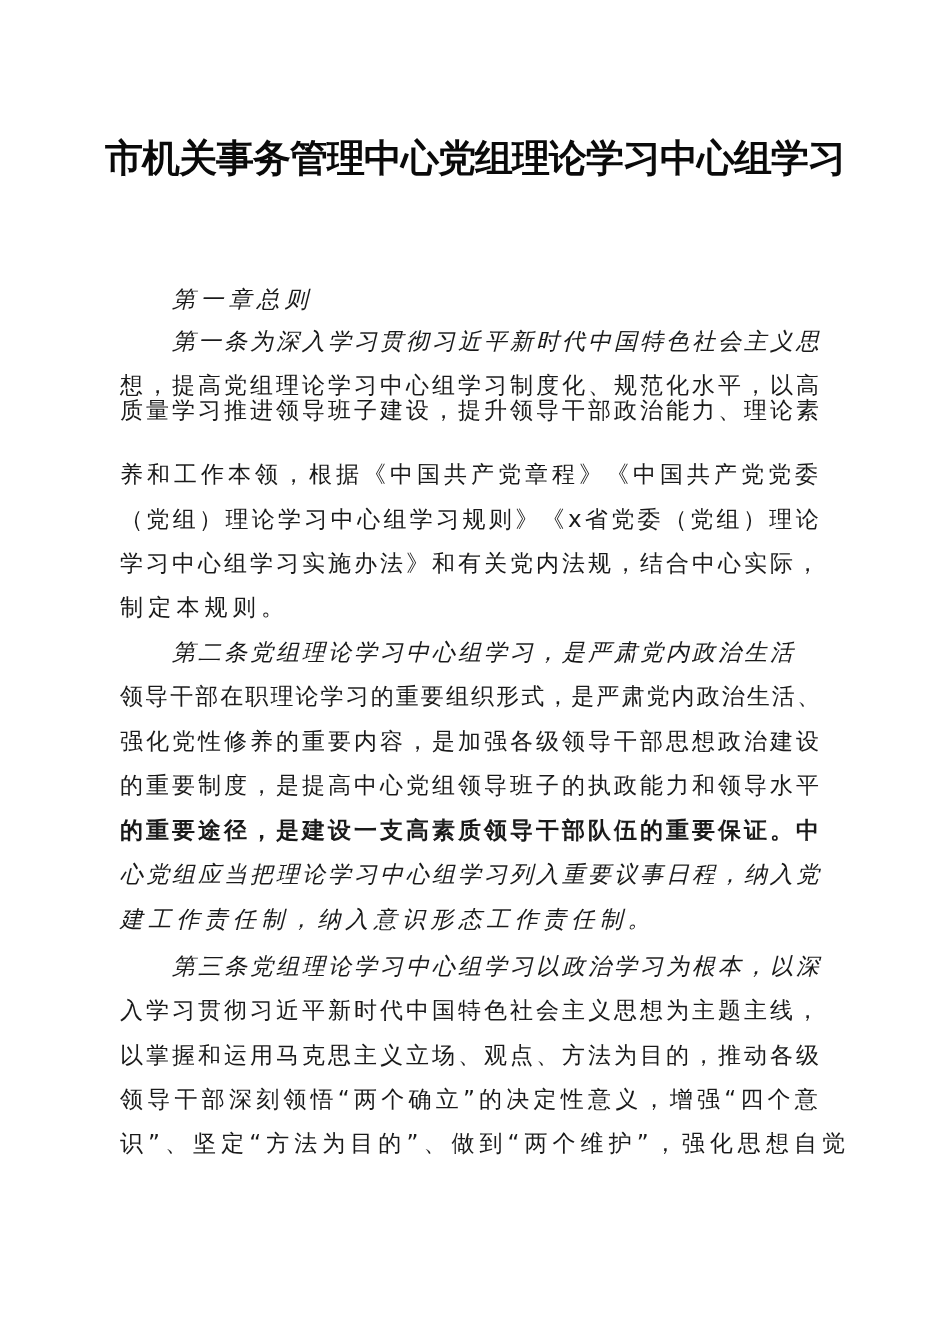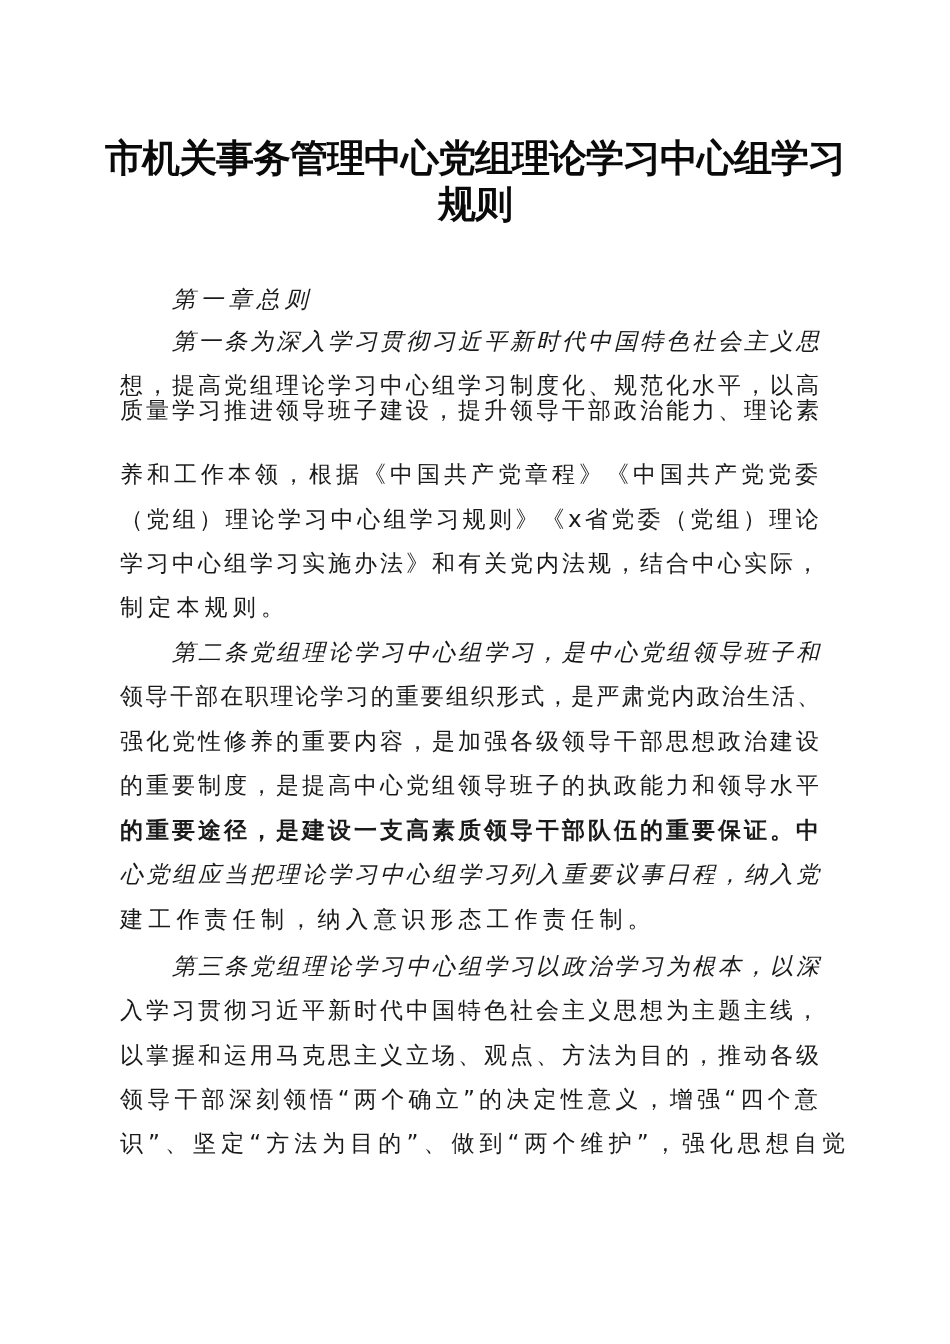--- a/index.html
+++ b/index.html
@@ -47,37 +47,36 @@
       white-space: nowrap;
       color: #1a1a1a;
     }
     .line.indent { left: 172px; font-style: italic; }
   </style>
 </head>
 <body>
 
 <div class="page">
   <div class="title l1">市机关事务管理中心党组理论学习中心组学习</div>
-  <div class="title l2">规则</div>
 
   <div id="body-lines">
       <div class="line indent" style="top: 284px;">第一章总则</div>
       <div class="line indent" style="top: 326px; letter-spacing: 3px;">第一条为深入学习贯彻习近平新时代中国特色社会主义思</div>
       <div class="line" style="top: 370px; letter-spacing: 2.99977px;">想，提高党组理论学习中心组学习制度化、规范化水平，以高</div>
       <div class="line" style="top: 395px; letter-spacing: 2.99977px;">质量学习推进领导班子建设，提升领导干部政治能力、理论素</div>
       <div class="line" style="top: 459px; letter-spacing: 3.99988px;">养和工作本领，根据《中国共产党章程》《中国共产党党委</div>
       <div class="line" style="top: 504px; letter-spacing: 3.34757px;">（党组）理论学习中心组学习规则》《x省党委（党组）理论</div>
       <div class="line" style="top: 548px; letter-spacing: 2.99977px;">学习中心组学习实施办法》和有关党内法规，结合中心实际，</div>
       <div class="line" style="top: 592px;">制定本规则。</div>
-      <div class="line indent" style="top: 637px; letter-spacing: 3px;">第二条党组理论学习中心组学习，是中心党组领导班子和</div>
+      <div class="line indent" style="top: 637px; letter-spacing: 3px;">第二条党组理论学习中心组学习，是严肃党内政治生活</div>
       <div class="line" style="top: 681px; letter-spacing: 2.07109px;">领导干部在职理论学习的重要组织形式，是严肃党内政治生活、</div>
       <div class="line" style="top: 726px; letter-spacing: 2.99977px;">强化党性修养的重要内容，是加强各级领导干部思想政治建设</div>
       <div class="line" style="top: 770px; letter-spacing: 2.99977px;">的重要制度，是提高中心党组领导班子的执政能力和领导水平</div>
       <div class="line" style="top: 815px; letter-spacing: 2.99977px; font-weight: bold;">的重要途径，是建设一支高素质领导干部队伍的重要保证。中</div>
       <div class="line" style="top: 859px; letter-spacing: 2.99977px; font-style: italic;">心党组应当把理论学习中心组学习列入重要议事日程，纳入党</div>
-      <div class="line" style="top: 904px;">建工作责任制，纳入意识形态工作责任制。</div>
+      <div class="line" style="top: 904px; font-style: italic;">建工作责任制，纳入意识形态工作责任制。</div>
       <div class="line indent" style="top: 951px; letter-spacing: 3px;">第三条党组理论学习中心组学习以政治学习为根本，以深</div>
       <div class="line" style="top: 995px; letter-spacing: 2.99977px;">入学习贯彻习近平新时代中国特色社会主义思想为主题主线，</div>
       <div class="line" style="top: 1040px; letter-spacing: 2.99977px;">以掌握和运用马克思主义立场、观点、方法为目的，推动各级</div>
       <div class="line" style="top: 1084px; letter-spacing: 4.23125px;">领导干部深刻领悟“两个确立”的决定性意义，增强“四个意</div>
       <div class="line" style="top: 1128px; letter-spacing: 5.05243px;">识”、坚定“方法为目的”、做到“两个维护”，强化思想自觉</div>
     </div>
 </div>
 
 </body></html>

